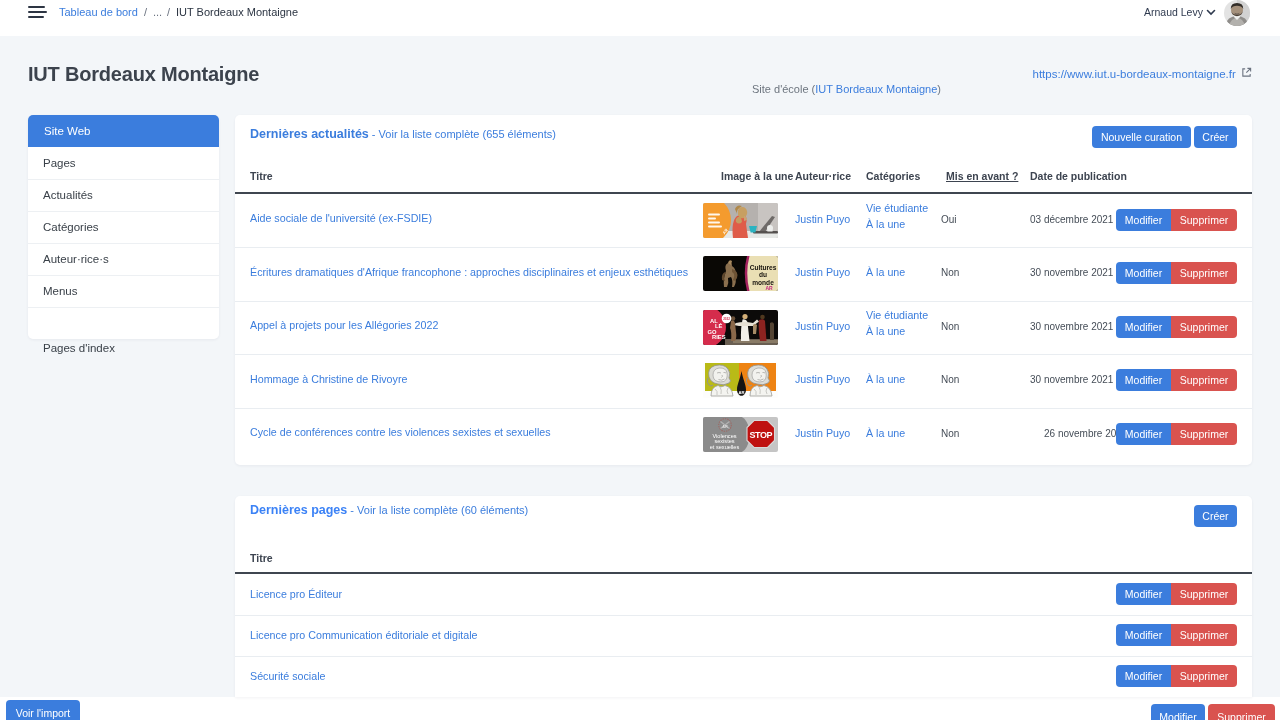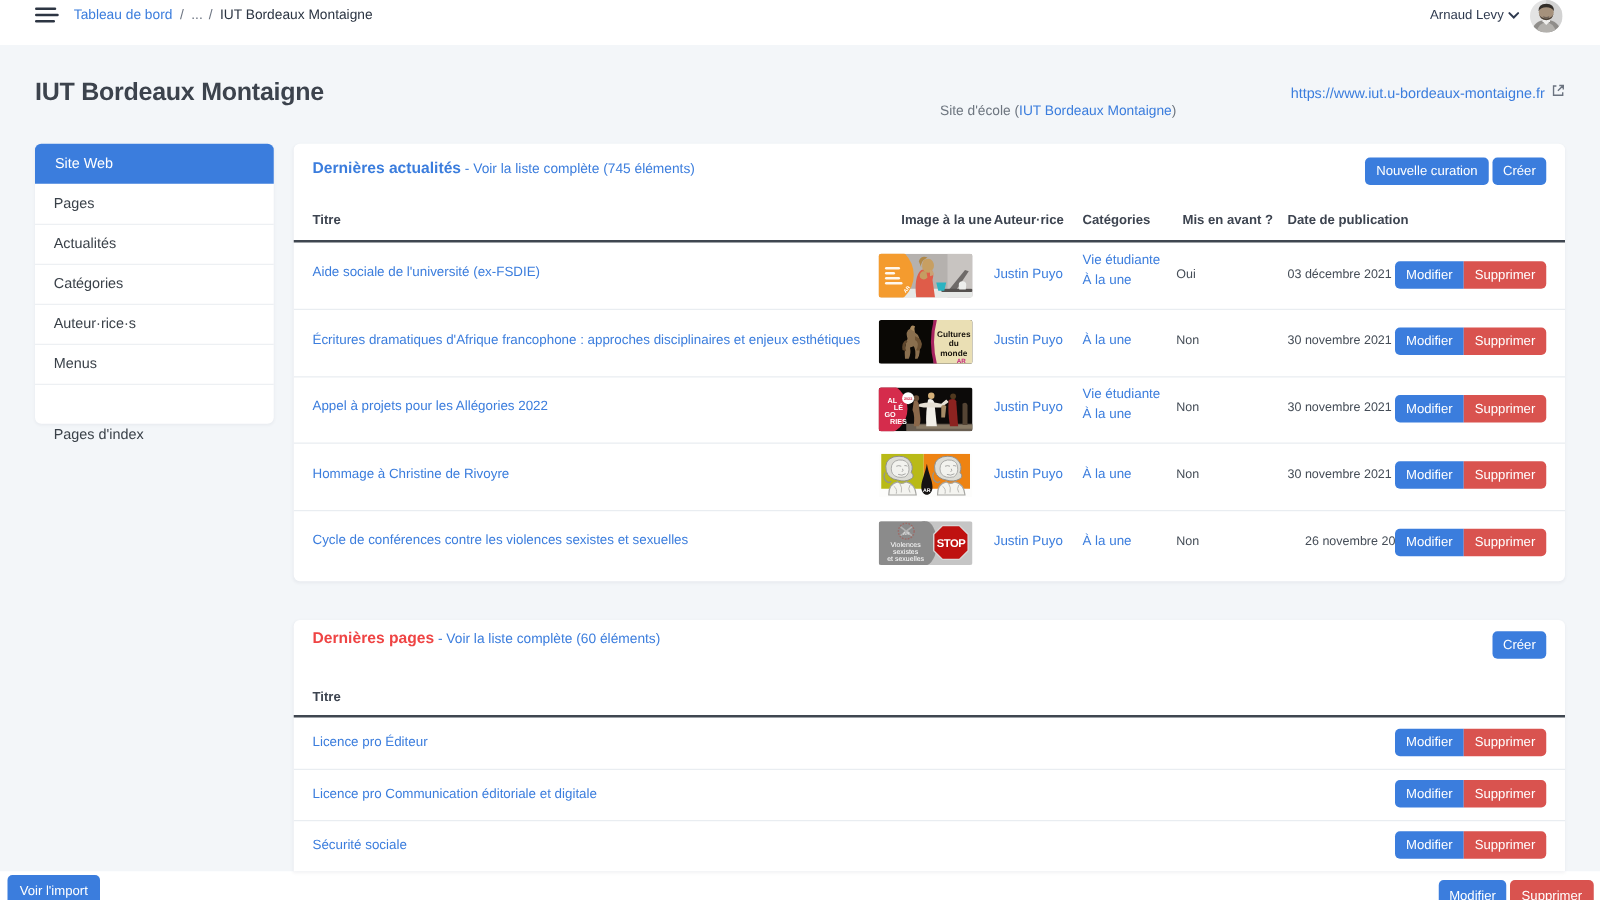--- a/index.html
+++ b/index.html
@@ -78,29 +78,29 @@
   <div class="abs" style="left:43px; top:253px; font-size:11.5px; color:#3a4149;">Auteur·rice·s</div>
   <div class="abs" style="left:43px; top:285px; font-size:11.5px; color:#3a4149;">Menus</div>
   <div class="abs" style="left:43px; top:317px; font-size:11.5px; color:#3a4149;margin-top:25px;">Pages d'index</div>
   <div class="abs" style="left:28px; top:179px; width:191px; border-top:1px solid #edf0f3;"></div>
   <div class="abs" style="left:28px; top:211px; width:191px; border-top:1px solid #edf0f3;"></div>
   <div class="abs" style="left:28px; top:243px; width:191px; border-top:1px solid #edf0f3;"></div>
   <div class="abs" style="left:28px; top:275px; width:191px; border-top:1px solid #edf0f3;"></div>
   <div class="abs" style="left:28px; top:307px; width:191px; border-top:1px solid #edf0f3;"></div>
 
   <div class="card" style="left:235px; top:115px; width:1017px; height:350px;"></div>
-  <div class="abs" style="left:250px; top:127px; font-size:12.5px;"><span style="font-weight:bold; color:#3b7ddd;">Dernières actualités</span><span style="font-size:11px; color:#3b7ddd;"> - Voir la liste complète (745 éléments)</span></div>
+  <div class="abs" style="left:250px; top:127px; font-size:12.5px;"><span style="font-weight:bold; color:#3b7ddd;">Dernières actualités</span><span style="font-size:11px; color:#3b7ddd;"> - Voir la liste complète (655 éléments)</span></div>
   <div class="btn btn-blue" style="left:1092px; top:126px; width:99px; height:22px;">Nouvelle curation</div>
   <div class="btn btn-blue" style="left:1194px; top:126px; width:43px; height:22px;">Créer</div>
 
   <div class="hdr-lbl" style="left:250px; top:170px;">Titre</div>
   <div class="hdr-lbl" style="left:681px; top:170px;padding-left:40px;">Image à la une</div>
   <div class="hdr-lbl" style="left:795px; top:170px;">Auteur·rice</div>
   <div class="hdr-lbl" style="left:866px; top:170px;">Catégories</div>
-  <div class="hdr-lbl" style="left:946px; top:170px;">Mis en avant ?</div>
+  <div class="hdr-lbl" style="left:946px; top:170px;text-decoration:underline;">Mis en avant ?</div>
   <div class="hdr-lbl" style="left:1030px; top:170px;">Date de publication</div>
   <div class="abs" style="left:235px; top:192px; width:1017px; border-top:2px solid #3f4650;"></div>
 
   <div class="rowline" style="top:247px;"></div>
   <div class="rowline" style="top:301px;"></div>
   <div class="rowline" style="top:354px;"></div>
   <div class="rowline" style="top:408px;"></div>
 
   <div class="titlelink" style="left:250px; top:212px;">Aide sociale de l'université (ex-FSDIE)</div>
   <svg class="abs" style="left:703px; top:203px; border-radius:2px;" width="75" height="35" viewBox="0 0 75 35">
@@ -219,21 +219,21 @@
     <text x="57.8" y="20.6" font-size="9" font-weight="bold" fill="#fff" text-anchor="middle" style="letter-spacing:-0.4px">STOP</text>
   </svg>
   <div class="titlelink" style="left:795px; top:427px;">Justin Puyo</div>
   <div class="titlelink" style="left:866px; top:427px;">À la une</div>
   <div class="small-txt" style="left:941px; top:428px;">Non</div>
   <div class="small-txt" style="left:1044px; top:428px;">26 novembre 2021</div>
   <div class="btn btn-blue" style="left:1116px; top:423px; width:55px; height:22px; border-radius:4px 0 0 4px;">Modifier</div>
   <div class="btn btn-red" style="left:1171px; top:423px; width:66px; height:22px; border-radius:0 4px 4px 0;">Supprimer</div>
 
   <div class="card" style="left:235px; top:496px; width:1017px; height:201px; border-radius:5px 5px 0 0;"></div>
-  <div class="abs" style="left:250px; top:503px; font-size:12.5px;"><span style="font-weight:bold; color:#ef4444;">Dernières pages</span><span style="font-size:11px; color:#3b7ddd;"> - Voir la liste complète (60 éléments)</span></div>
+  <div class="abs" style="left:250px; top:503px; font-size:12.5px;"><span style="font-weight:bold; color:#3b82f6;">Dernières pages</span><span style="font-size:11px; color:#3b7ddd;"> - Voir la liste complète (60 éléments)</span></div>
   <div class="btn btn-blue" style="left:1194px; top:505px; width:43px; height:22px;">Créer</div>
   <div class="hdr-lbl" style="left:250px; top:552px;">Titre</div>
   <div class="abs" style="left:235px; top:572px; width:1017px; border-top:2px solid #3f4650;"></div>
   <div class="rowline" style="top:615px;"></div>
   <div class="rowline" style="top:656px;"></div>
 
   <div class="titlelink" style="left:250px; top:588px;">Licence pro Éditeur</div>
   <div class="btn btn-blue" style="left:1116px; top:583px; width:55px; height:22px; border-radius:4px 0 0 4px;">Modifier</div>
   <div class="btn btn-red" style="left:1171px; top:583px; width:66px; height:22px; border-radius:0 4px 4px 0;">Supprimer</div>
 

